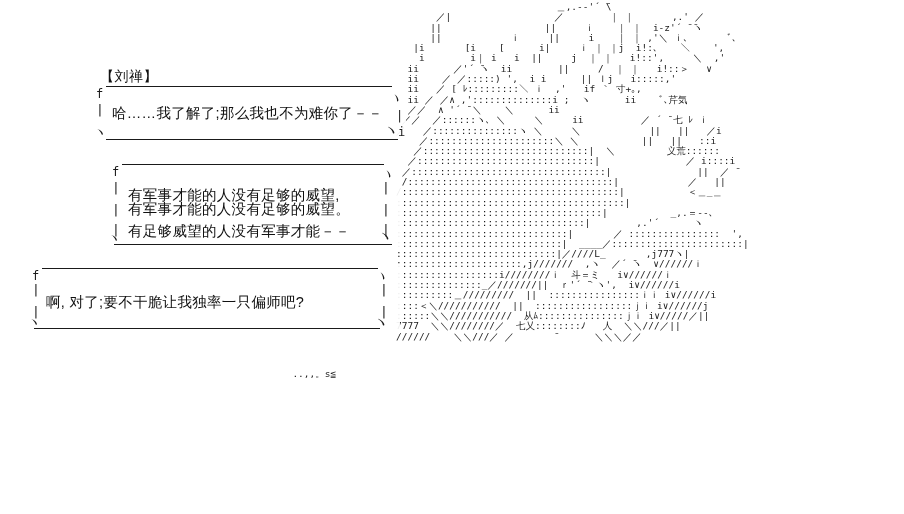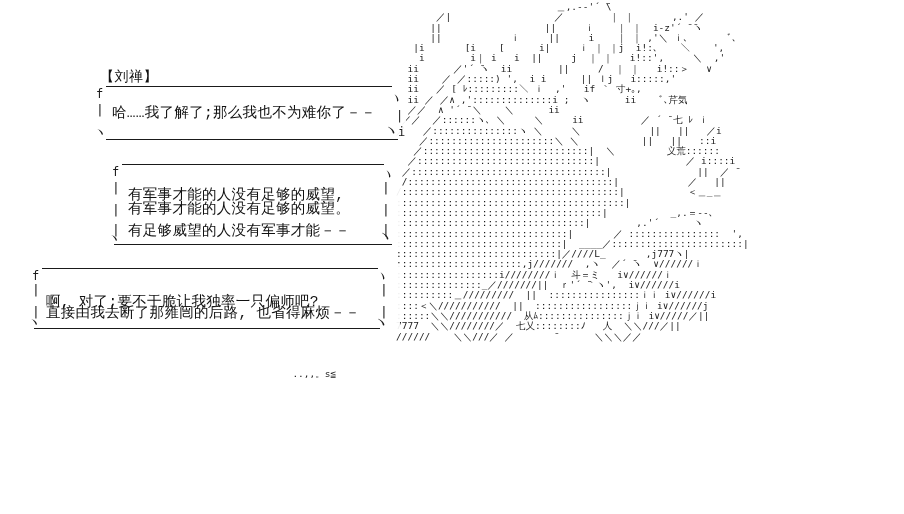--- a/index.html
+++ b/index.html
@@ -75,21 +75,21 @@
     position: absolute;
     font-family: "DejaVu Sans Mono", "Liberation Mono", monospace;
     font-size: 12px;
     line-height: 12px;
     color: #1a1a1a;
     white-space: pre;
   }
 
   .box-text {
     position: absolute;
-    font-family: Liberation Mono, monospace;
+    font-family: Liberation Sans, sans-serif;
     font-size: 14.5px;
     line-height: 22px;
     color: #111;
     white-space: pre;
     letter-spacing: 0.3px;
   }
 
   .box-tail {
     position: absolute;
     font-family: "DejaVu Sans Mono", "Liberation Mono", monospace;
@@ -183,14 +183,13 @@
     <div class="corner" style="left:8px; top:6px;">f</div>
     <div class="corner" style="left:4px; top:52px;">ヽ</div>
     <div class="vbar" style="left:8px; top:18px;">|</div>
     <div class="vbar" style="left:8px; top:40px;">|</div>
     <div class="vbar" style="left:356px; top:18px;">|</div>
     <div class="vbar" style="left:356px; top:40px;">|</div>
     <div class="box-tail" style="left:352px; top:6px; transform:rotate(18deg);">ヽ</div>
     <div class="box-tail" style="left:350px; top:52px; font-size:14px;">ヽ</div>
   </div>
   <div class="box-text" style="left:22px; top:27px;">啊, 对了;要不干脆让我独率一只偏师吧?</div>
-  <div class="box-text" style="left:22px; top:38px;">直接由我去断了那雍闿的后路, 也省得麻烦－－</div>
 </div>
 
 </body></html>

